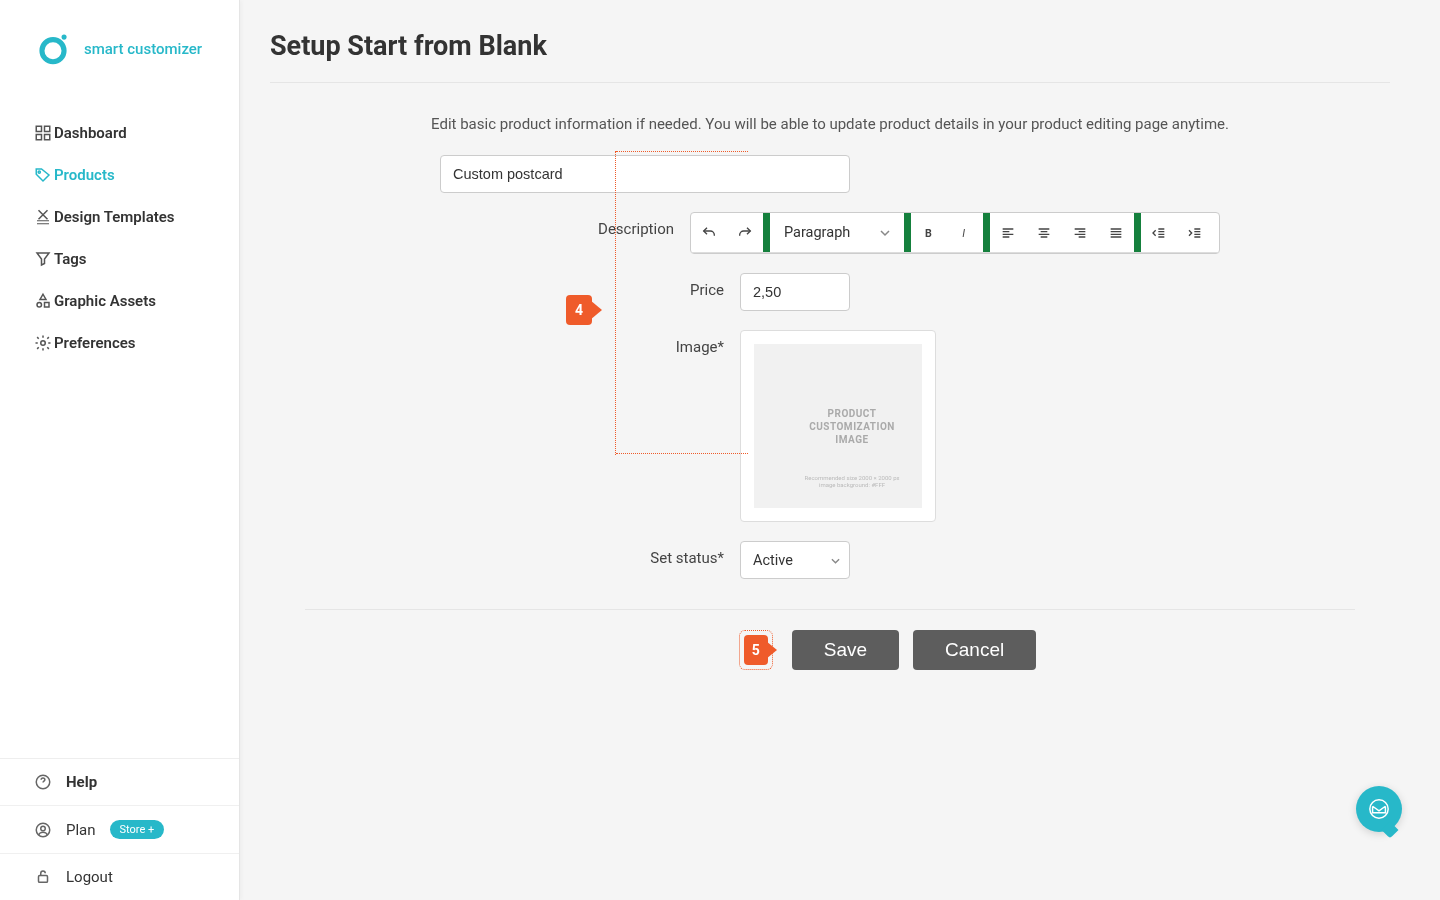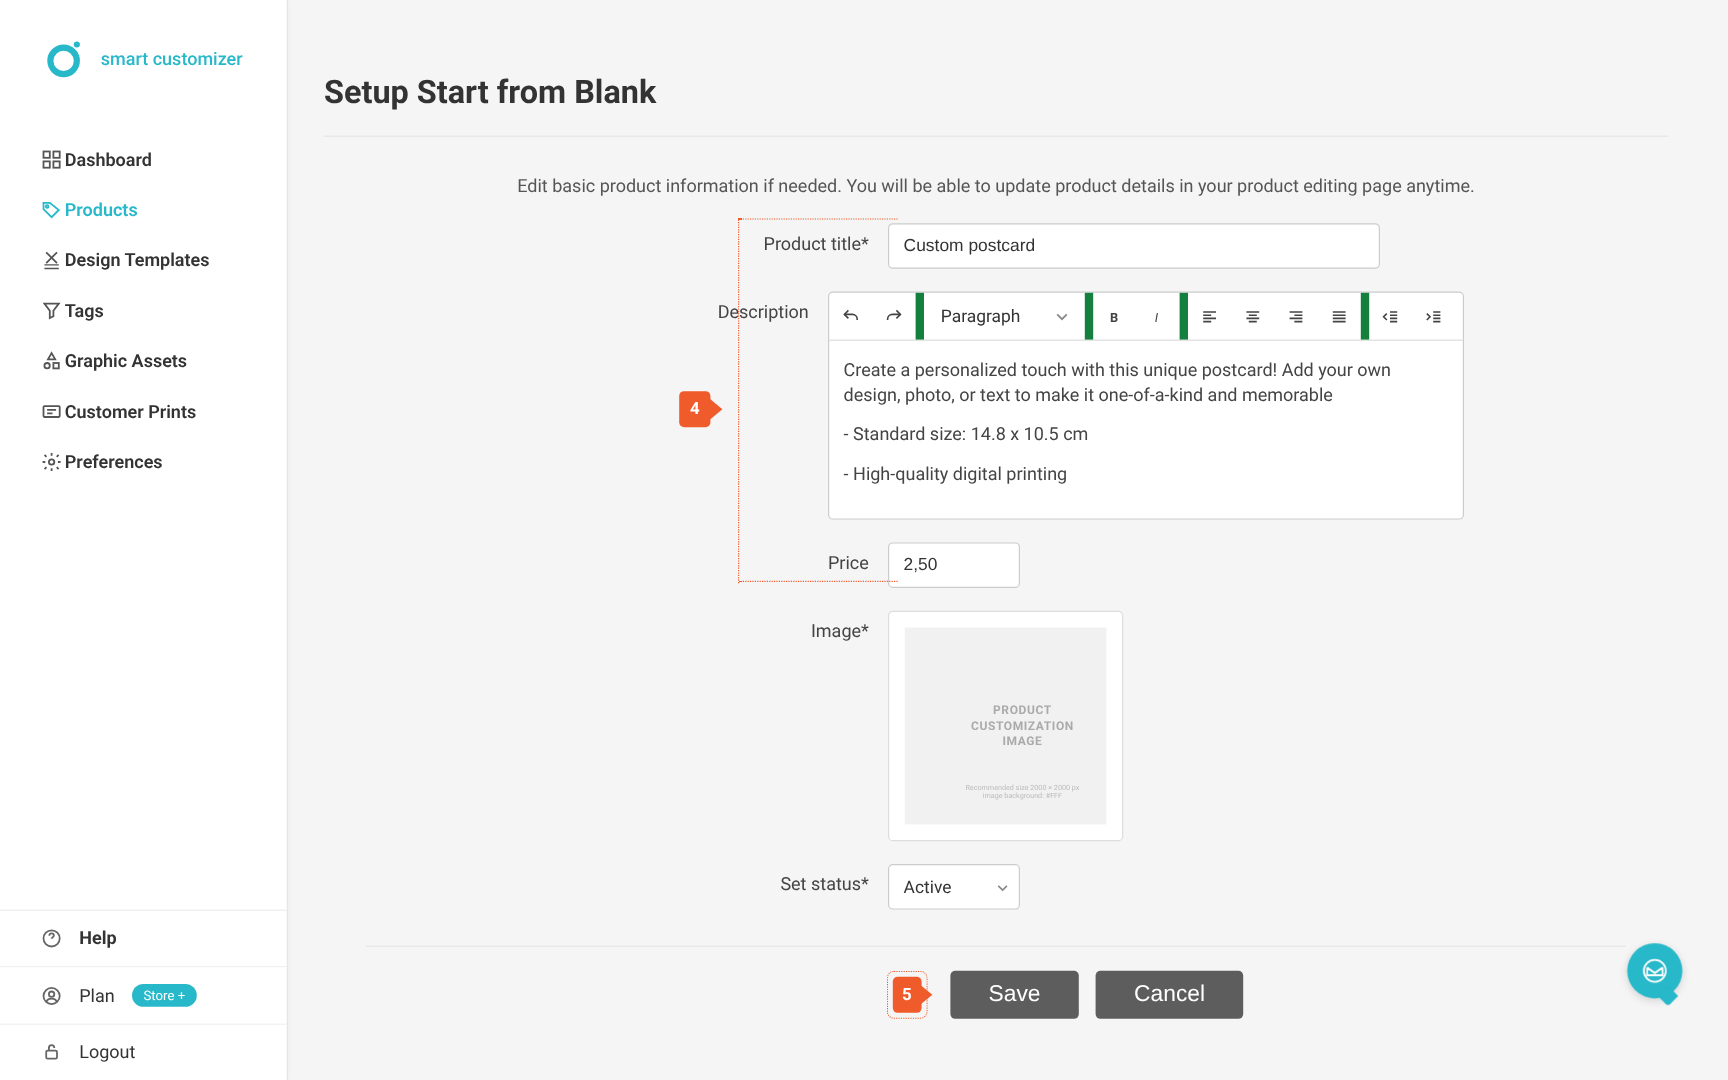--- a/index.html
+++ b/index.html
@@ -15,21 +15,21 @@
 .nav-item.active .nav-icon { color: #27b8c9; }
 .nav-icon { width: 18px; height: 18px; display: flex; align-items: center; justify-content: center; color: #555; }
 .nav-icon svg { width: 18px; height: 18px; }
 .bottom-nav { border-top: 1px solid #eee; }
 .bottom-item { display: flex; align-items: center; gap: 14px; padding: 14px 0 14px 34px; color: #333; font-size: 15px; cursor: pointer; border-top: 1px solid #f0f0f0; }
 .bottom-item:first-child { border-top: none; font-weight: bold; }
 .bottom-icon { width: 18px; height: 18px; display: flex; align-items: center; justify-content: center; color: #666; }
 .bottom-icon svg { width: 18px; height: 18px; }
 .pill { background: #27b8c9; color: #fff; font-size: 11px; padding: 3px 10px; border-radius: 12px; }
 .main { flex: 1; padding: 30px 50px 30px 30px; overflow: auto; position: relative; }
-.page-title { font-size: 27px; font-weight: 700; color: #333; margin-bottom: 20px; margin-top: 31px; }
+.page-title { font-size: 27px; font-weight: 700; color: #333; margin-bottom: 20px; }
 .divider { border: none; border-top: 1px solid #e5e5e5; margin-bottom: 32px; }
 .intro { text-align: center; color: #555; font-size: 15px; margin-bottom: 22px; }
 .form-area { position: relative; max-width: 780px; margin: 0 auto 30px auto; }
 .dotted-box { position: absolute; left: 175px; top: -4px; width: 3px; height: 304px; border-left: 1px dotted #ef5b2a; pointer-events: none; }
 .dotted-box::before { content:''; position:absolute; left:0; top:0; width:132px; height:1px; border-top:1px dotted #ef5b2a; }
 .dotted-box::after { content:''; position:absolute; left:0; bottom:0; width:132px; height:1px; border-top:1px dotted #ef5b2a; }
 .step-badge { position: absolute; left: 126px; top: 140px; background: #ef5b2a; color: #fff; font-weight: 700; font-size: 14px; width: 26px; height: 30px; display: flex; align-items: center; justify-content: center; border-radius: 4px; z-index: 5; }
 .step-badge::after { content: ''; position: absolute; right: -10px; top: 50%; transform: translateY(-50%); border: 10px solid transparent; border-left: 12px solid #ef5b2a; border-right: none; }
 .form-row { display: flex; align-items: flex-start; margin-bottom: 19px; }
 .form-label { width: 300px; text-align: right; padding-right: 16px; color: #444; font-size: 15px; padding-top: 8px; }
@@ -123,29 +123,20 @@
               <path d="M12 3l4 7H8l4-7z"></path>
               <circle cx="7" cy="17" r="3"></circle>
               <rect x="14" y="14" width="6" height="6"></rect>
             </svg>
           </span>
         <span>Graphic Assets</span>
       </div>
       <div class="nav-item">
         <span class="nav-icon">
             <svg viewBox="0 0 24 24" fill="none" stroke="currentColor" stroke-width="2">
-              <rect x="3" y="6" width="18" height="12" rx="1"></rect>
-              <path d="M7 10h10M7 14h6"></path>
-            </svg>
-          </span>
-        <span>Customer Prints</span>
-      </div>
-      <div class="nav-item">
-        <span class="nav-icon">
-            <svg viewBox="0 0 24 24" fill="none" stroke="currentColor" stroke-width="2">
               <circle cx="12" cy="12" r="3"></circle>
               <path d="M12 2v3M12 19v3M4.2 4.2l2.1 2.1M17.7 17.7l2.1 2.1M2 12h3M19 12h3M4.2 19.8l2.1-2.1M17.7 6.3l2.1-2.1"></path>
             </svg>
           </span>
         <span>Preferences</span>
       </div>
     </nav>
     <div class="bottom-nav">
       <div class="bottom-item">
         <span class="bottom-icon">
@@ -182,21 +173,20 @@
   <main class="main">
     <h1 class="page-title">Setup Start from Blank</h1>
     <hr class="divider">
     <p class="intro">Edit basic product information if needed. You will be able to update product details in your product editing page anytime.</p>
 
     <div class="form-area">
       <div class="dotted-box"></div>
       <div class="step-badge">4</div>
 
       <div class="form-row">
-        <div class="form-label">Product title*</div>
         <div class="form-control">
           <input class="text-input" type="text" value="Custom postcard" style="">
         </div>
       </div>
 
       <div class="form-row">
         <div class="form-label">Description</div>
         <div class="form-control">
           <div class="editor-wrap">
             <div class="toolbar">
@@ -263,25 +253,20 @@
                       <path d="M7 8l-4 4 4 4" fill="none"></path>
                     </svg>
                   </div>
                 <div class="tb-btn">
                     <svg viewBox="0 0 24 24" stroke="currentColor" stroke-width="2">
                       <path d="M11 6h9M11 10h9M11 14h9M11 18h9"></path>
                       <path d="M3 8l4 4-4 4" fill="none"></path>
                     </svg>
                   </div>
               </div>
-            </div>
-            <div class="editor-body">
-              <p>Create a personalized touch with this unique postcard! Add your own design, photo, or text to make it one-of-a-kind and memorable</p>
-              <p>- Standard size: 14.8 x 10.5 cm</p>
-              <p>- High-quality digital printing</p>
             </div>
           </div>
         </div>
       </div>
 
       <div class="form-row">
         <div class="form-label">Price</div>
         <div class="form-control">
           <input class="text-input small" type="text" value="2,50" style="">
         </div>

